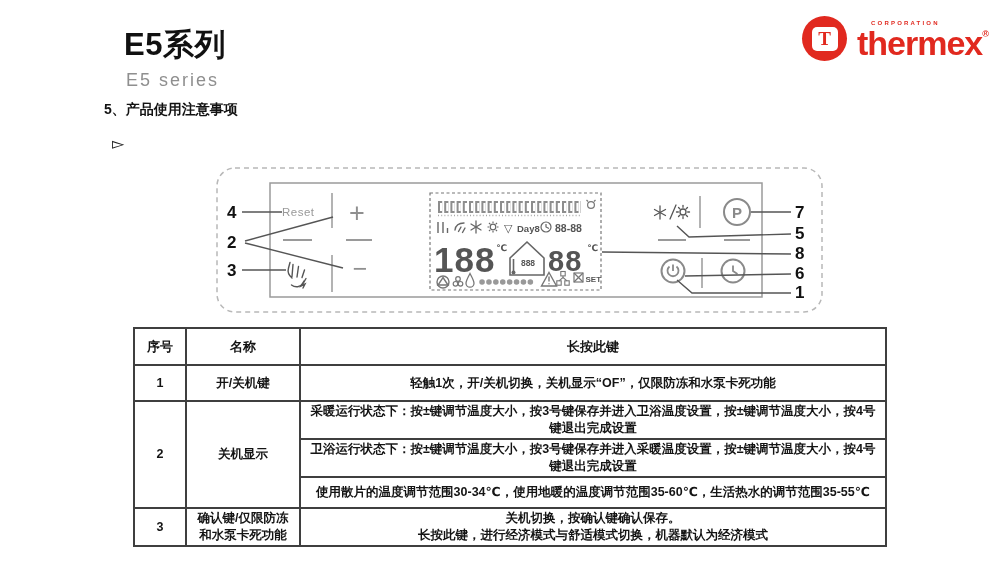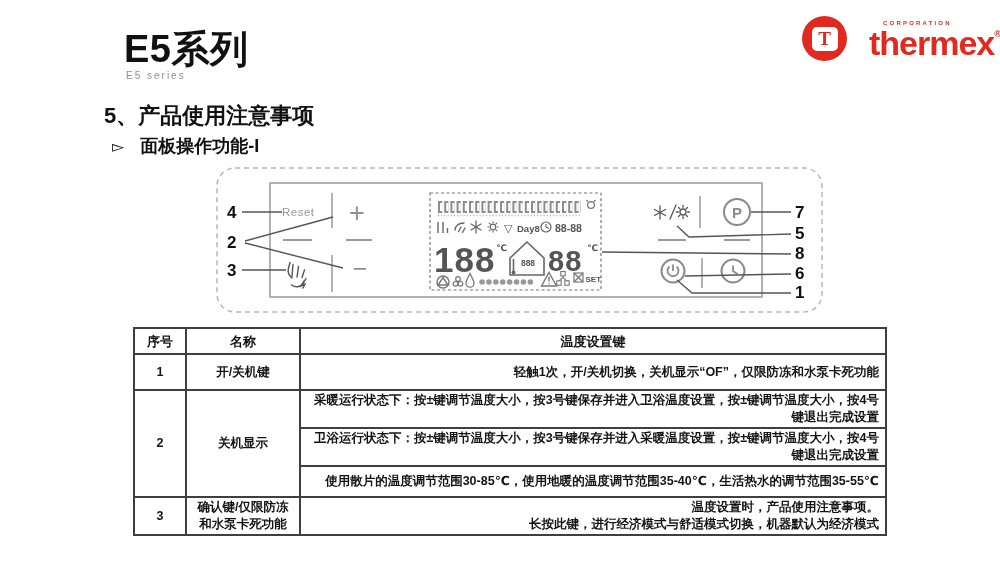--- a/index.html
+++ b/index.html
@@ -3,61 +3,60 @@
 <meta charset="utf-8">
 <style>
   html,body{margin:0;padding:0;}
   body{
     width:1000px;height:562px;position:relative;background:#ffffff;
     font-family:"Liberation Sans","DejaVu Sans",sans-serif;overflow:hidden;
     color:#1a1a1a;
   }
   .abs{position:absolute;}
   
-  .page-title{left:124px;top:24px;font-size:38px;font-weight:bold;letter-spacing:.5px;color:#111;}
-  .page-subtitle{left:126px;top:70px;font-size:10px;color:#8f8f8f;letter-spacing:2px;}
-  .section-heading{left:104px;top:101px;font-size:22px;font-weight:bold;color:#111;}
+  .page-title{left:124px;top:24px;font-size:31px;font-weight:bold;letter-spacing:.5px;color:#111;}
+  .page-subtitle{left:126px;top:70px;font-size:18px;color:#8f8f8f;letter-spacing:2px;}
+  .section-heading{left:104px;top:101px;font-size:14px;font-weight:bold;color:#111;}
   .section-bullet{left:112px;top:134px;font-size:18px;font-weight:bold;color:#111;display:flex;align-items:center;}
   .bullet-arrow{font-size:16px;margin-right:16px;color:#222;font-weight:normal;}
   
   .logo{left:802px;top:14px;display:flex;align-items:flex-start;}
   .logo-mark{width:45px;height:45px;border-radius:50%;background:#e1291f;display:flex;align-items:center;justify-content:center;margin-top:2px;}
   .logo-sq{width:26px;height:24px;background:#ffffff;border-radius:5px;display:flex;align-items:center;justify-content:center;
     font-weight:bold;font-size:19px;color:#e1291f;font-family:"Liberation Serif",serif;}
-  .logo-text{margin-left:22px;line-height:1;}
+  .logo-text{margin-left:10px;line-height:1;}
   .logo-tagline{font-size:6px;letter-spacing:2.2px;color:#e1291f;font-weight:bold;margin:6px 0 0 14px;}
   .logo-brand{font-size:34px;font-weight:bold;color:#e1291f;letter-spacing:-1px;margin-top:0px;}
   .logo-brand sup{font-size:9px;letter-spacing:0;vertical-align:18px;}
   
   .panel-svg{left:200px;top:162px;}
   .panel-svg text{font-family:"Liberation Sans","DejaVu Sans",sans-serif;}
   .callout-num{font-size:17px;font-weight:bold;fill:#111;}
   .lcd-txt{fill:#555;font-weight:bold;}
   
   .func-table{position:absolute;left:133px;top:327px;width:752px;border-collapse:collapse;table-layout:fixed;
     font-size:12.5px;font-weight:bold;color:#141414;}
   .func-table col.c-no{width:52px;}
   .func-table col.c-name{width:114px;}
   .func-table col.c-desc{width:586px;}
   .func-table th,.func-table td{border:2px solid #3f3f3f;padding:1px 6px;line-height:17px;vertical-align:middle;}
   .func-table th{font-size:13px;text-align:center;}
   .cell-center{text-align:center;}
-  .cell-desc{text-align:right;}
-  tr.h-header{height:26px;} tr.h-r1{height:36px;} tr.h-r2a{height:38px;} tr.h-r2b{height:37px;}
+  .cell-desc{text-align:center;}
+  tr.h-header{height:37px;} tr.h-r1{height:36px;} tr.h-r2a{height:38px;} tr.h-r2b{height:37px;}
   tr.h-r2c{height:31px;} tr.h-r3{height:37px;}
 </style>
 </head>
 <body>
 
 <div class="abs page-title">E5系列</div>
 <div class="abs page-subtitle">E5 series</div>
 <div class="abs section-heading">5、产品使用注意事项</div>
 <div class="abs section-bullet">
   <span class="bullet-arrow">▻</span>
-  <span>面板操作功能-I</span>
 </div>
 
 <div class="abs logo">
   <div class="logo-mark">
     <div class="logo-sq">T</div>
   </div>
   <div class="logo-text">
     <div class="logo-tagline">CORPORATION</div>
     <div class="logo-brand"><span>thermex</span><sup>®</sup></div>
   </div>
@@ -226,40 +225,40 @@
 <table class="func-table">
   <colgroup>
       <col class="c-no">
       <col class="c-name">
       <col class="c-desc">
     </colgroup>
   <tbody>
       <tr class="h-header">
     <th>序号</th>
     <th>名称</th>
-    <th>温度设置键</th>
+    <th>长按此键</th>
   </tr>
   <tr class="h-r1">
     <td class="cell-center">1</td>
     <td class="cell-center">开/关机键</td>
     <td class="cell-desc">轻触1次，开/关机切换，关机显示“OF”，仅限防冻和水泵卡死功能</td>
   </tr>
   <tr class="h-r2a">
     <td class="cell-center" rowspan="3">2</td>
     <td class="cell-center" rowspan="3">关机显示</td>
     <td class="cell-desc">采暖运行状态下：按±键调节温度大小，按3号键保存并进入卫浴温度设置，按±键调节温度大小，按4号键退出完成设置</td>
   </tr>
   <tr class="h-r2b">
     <td class="cell-desc">卫浴运行状态下：按±键调节温度大小，按3号键保存并进入采暖温度设置，按±键调节温度大小，按4号键退出完成设置</td>
   </tr>
   <tr class="h-r2c">
-    <td class="cell-desc">使用散片的温度调节范围30-85℃，使用地暖的温度调节范围35-40℃，生活热水的调节范围35-55℃</td>
+    <td class="cell-desc">使用散片的温度调节范围30-34℃，使用地暖的温度调节范围35-60℃，生活热水的调节范围35-55℃</td>
   </tr>
   <tr class="h-r3">
     <td class="cell-center">3</td>
     <td class="cell-center">确认键/仅限防冻和水泵卡死功能</td>
     <td class="cell-desc">
-      <div>温度设置时，产品使用注意事项。</div>
+      <div>关机切换，按确认键确认保存。</div>
       <div>长按此键，进行经济模式与舒适模式切换，机器默认为经济模式</div>
     </td>
   </tr>
 </tbody>
   </table>
 
 </body></html>

